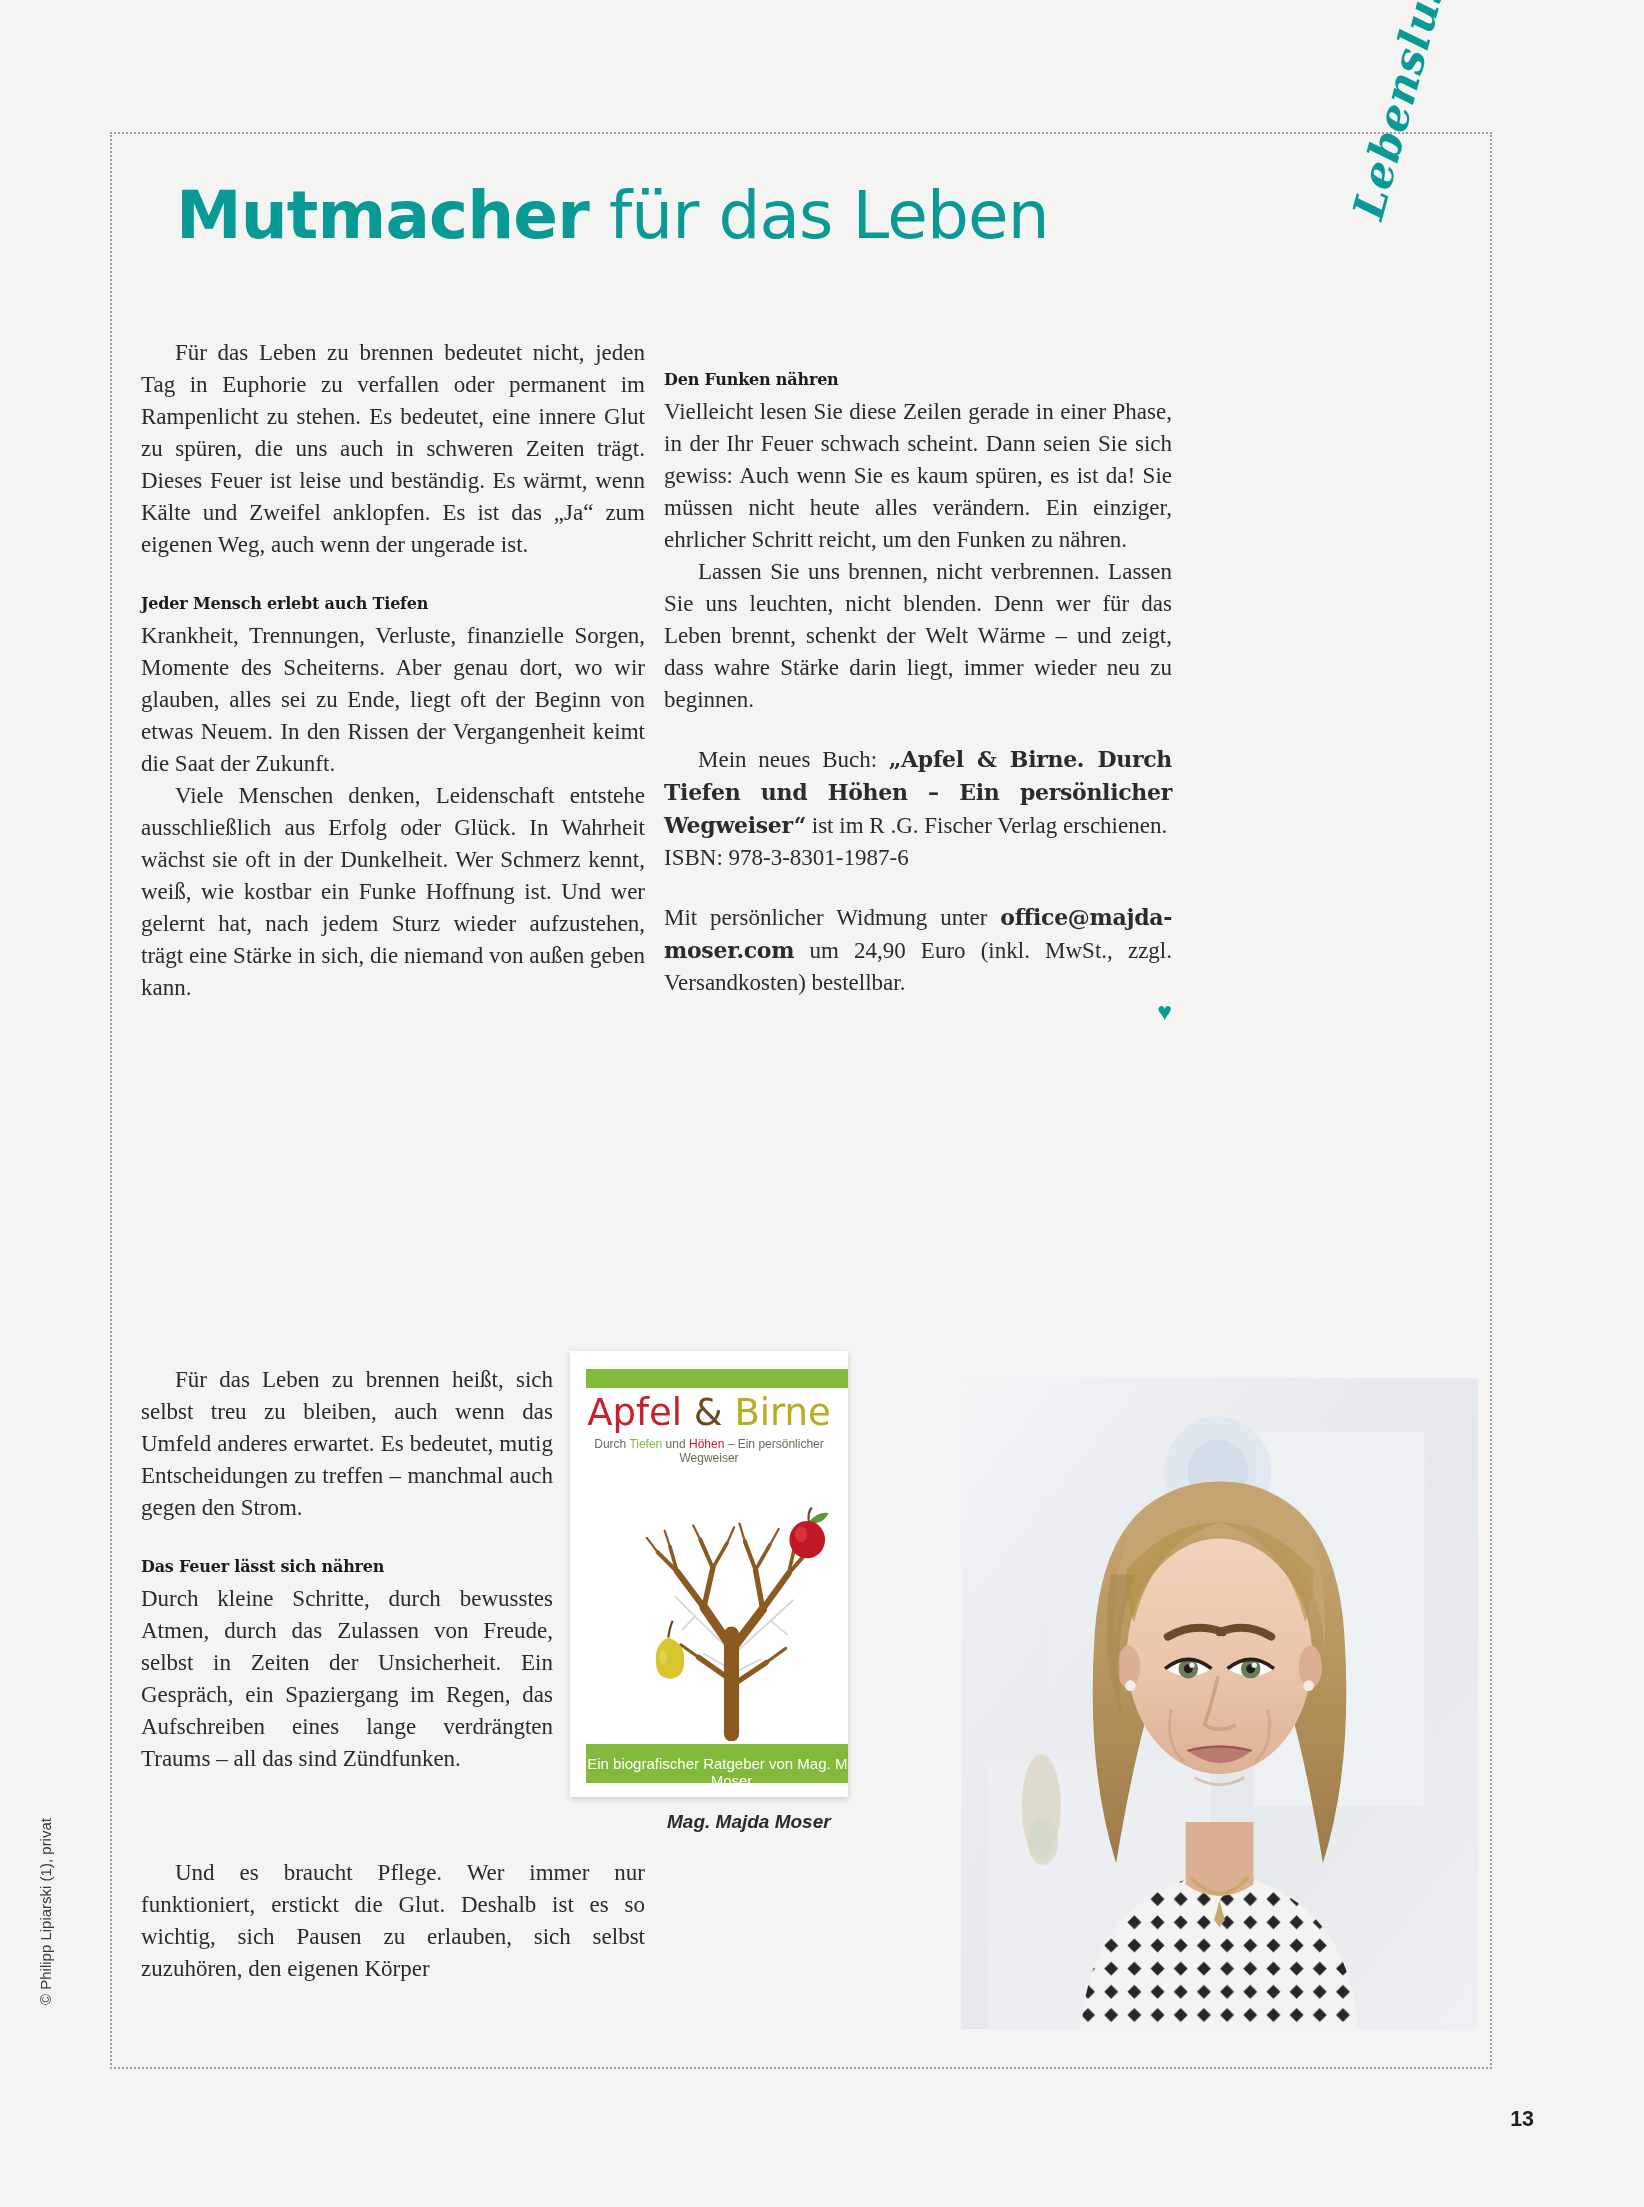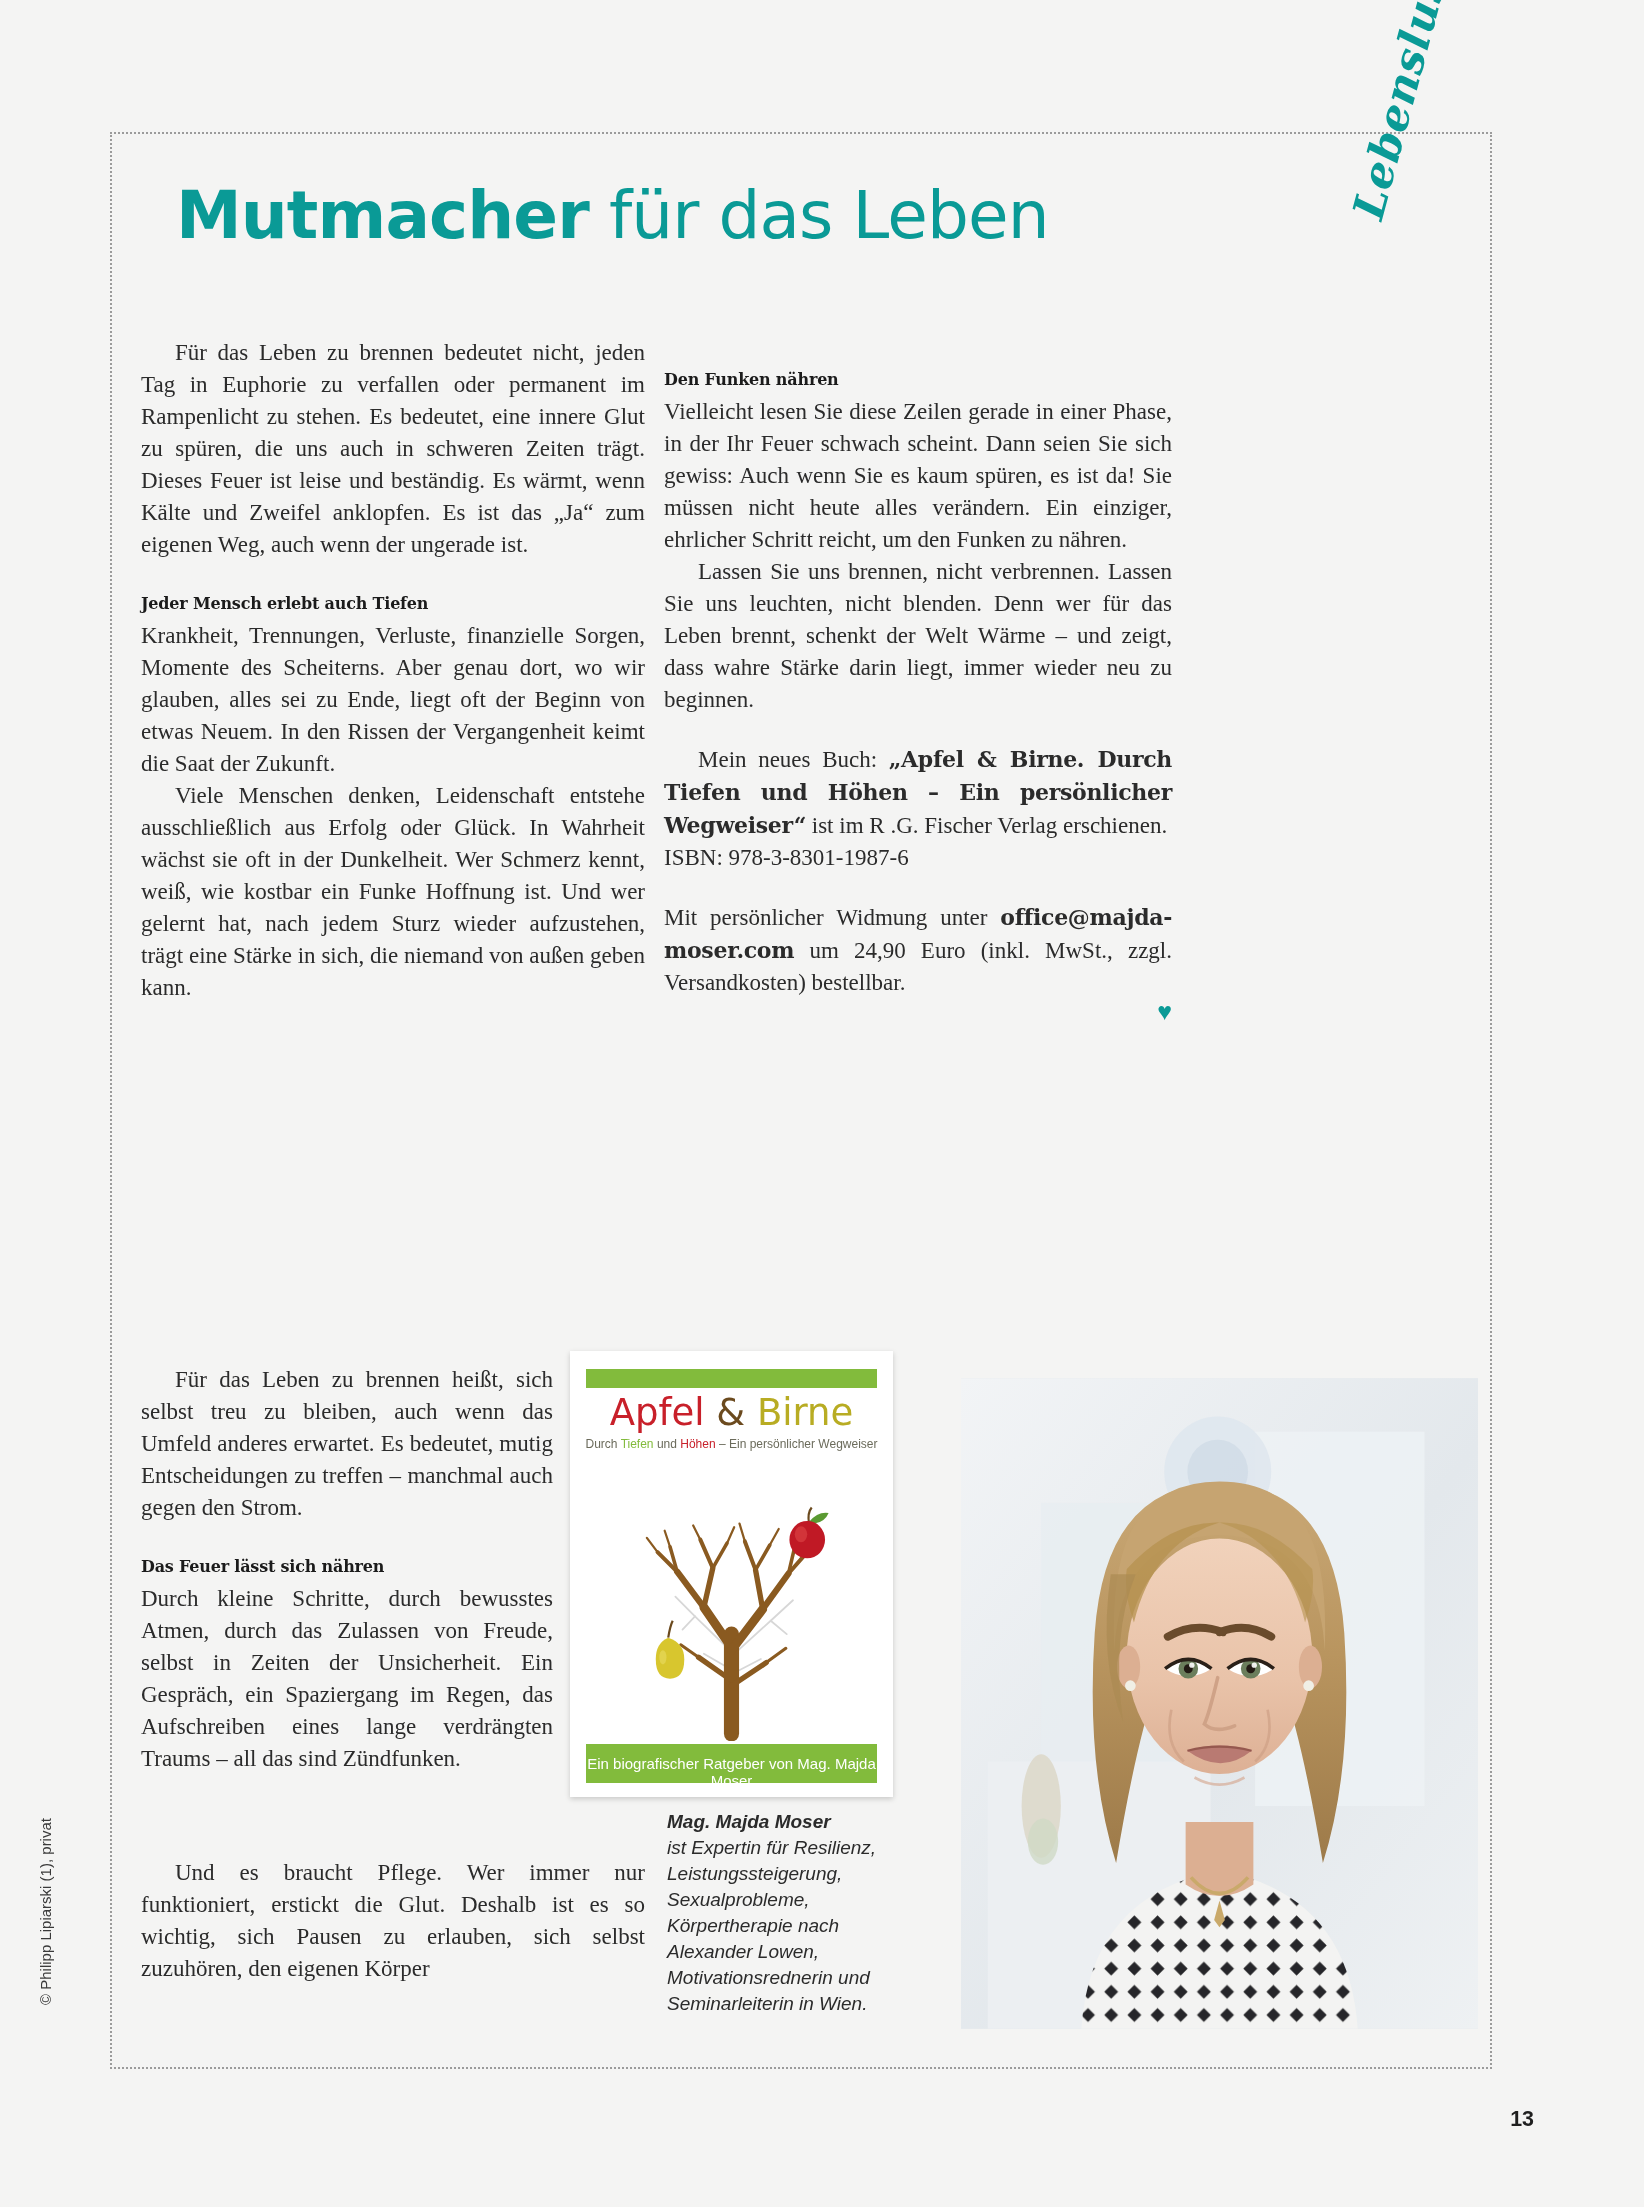--- a/index.html
+++ b/index.html
@@ -139,21 +139,21 @@
     display: flex;
     justify-content: space-between;
     align-items: baseline;
   }
 
   
   .book-cover {
     position: absolute;
     left: 570px;
     top: 1351px;
-    width: 323px;
+    width: 278px;
     height: 446px;
     background: #ffffff;
     box-shadow: 0 1.8px 5.3px rgba(0,0,0,0.18);
     overflow: hidden;
   }
   .bc-topbar {
     position: absolute;
     left: 16px; top: 18px;
     width: 291px; height: 18.7px;
     background: #82bb3c;
@@ -431,21 +431,20 @@
         <path d="M236 372 q-8 38 14 58" stroke="#cfa287" stroke-width="3" fill="none" opacity="0.75"></path>
         <path d="M344 372 q8 38 -14 58" stroke="#cfa287" stroke-width="3" fill="none" opacity="0.75"></path>
 
         <path d="M262 448 q28 16 56 0" stroke="#d3a289" stroke-width="3" fill="none" opacity="0.6"></path>
       </g>
     </svg>
   </div>
 
   <div class="author-caption">
     <span class="au-name">Mag. Majda Moser</span>
-    <span>ist Expertin für Resilienz, Leistungssteigerung, Sexualprobleme, Körpertherapie nach Alexander Lowen, Motivationsrednerin und Seminarleiterin in Wien.</span>
   </div>
 
   <div class="photo-credit">© Philipp Lipiarski (1), privat</div>
 
   <div class="page-number">13</div>
 
 </div>
 
 
 </body></html>

